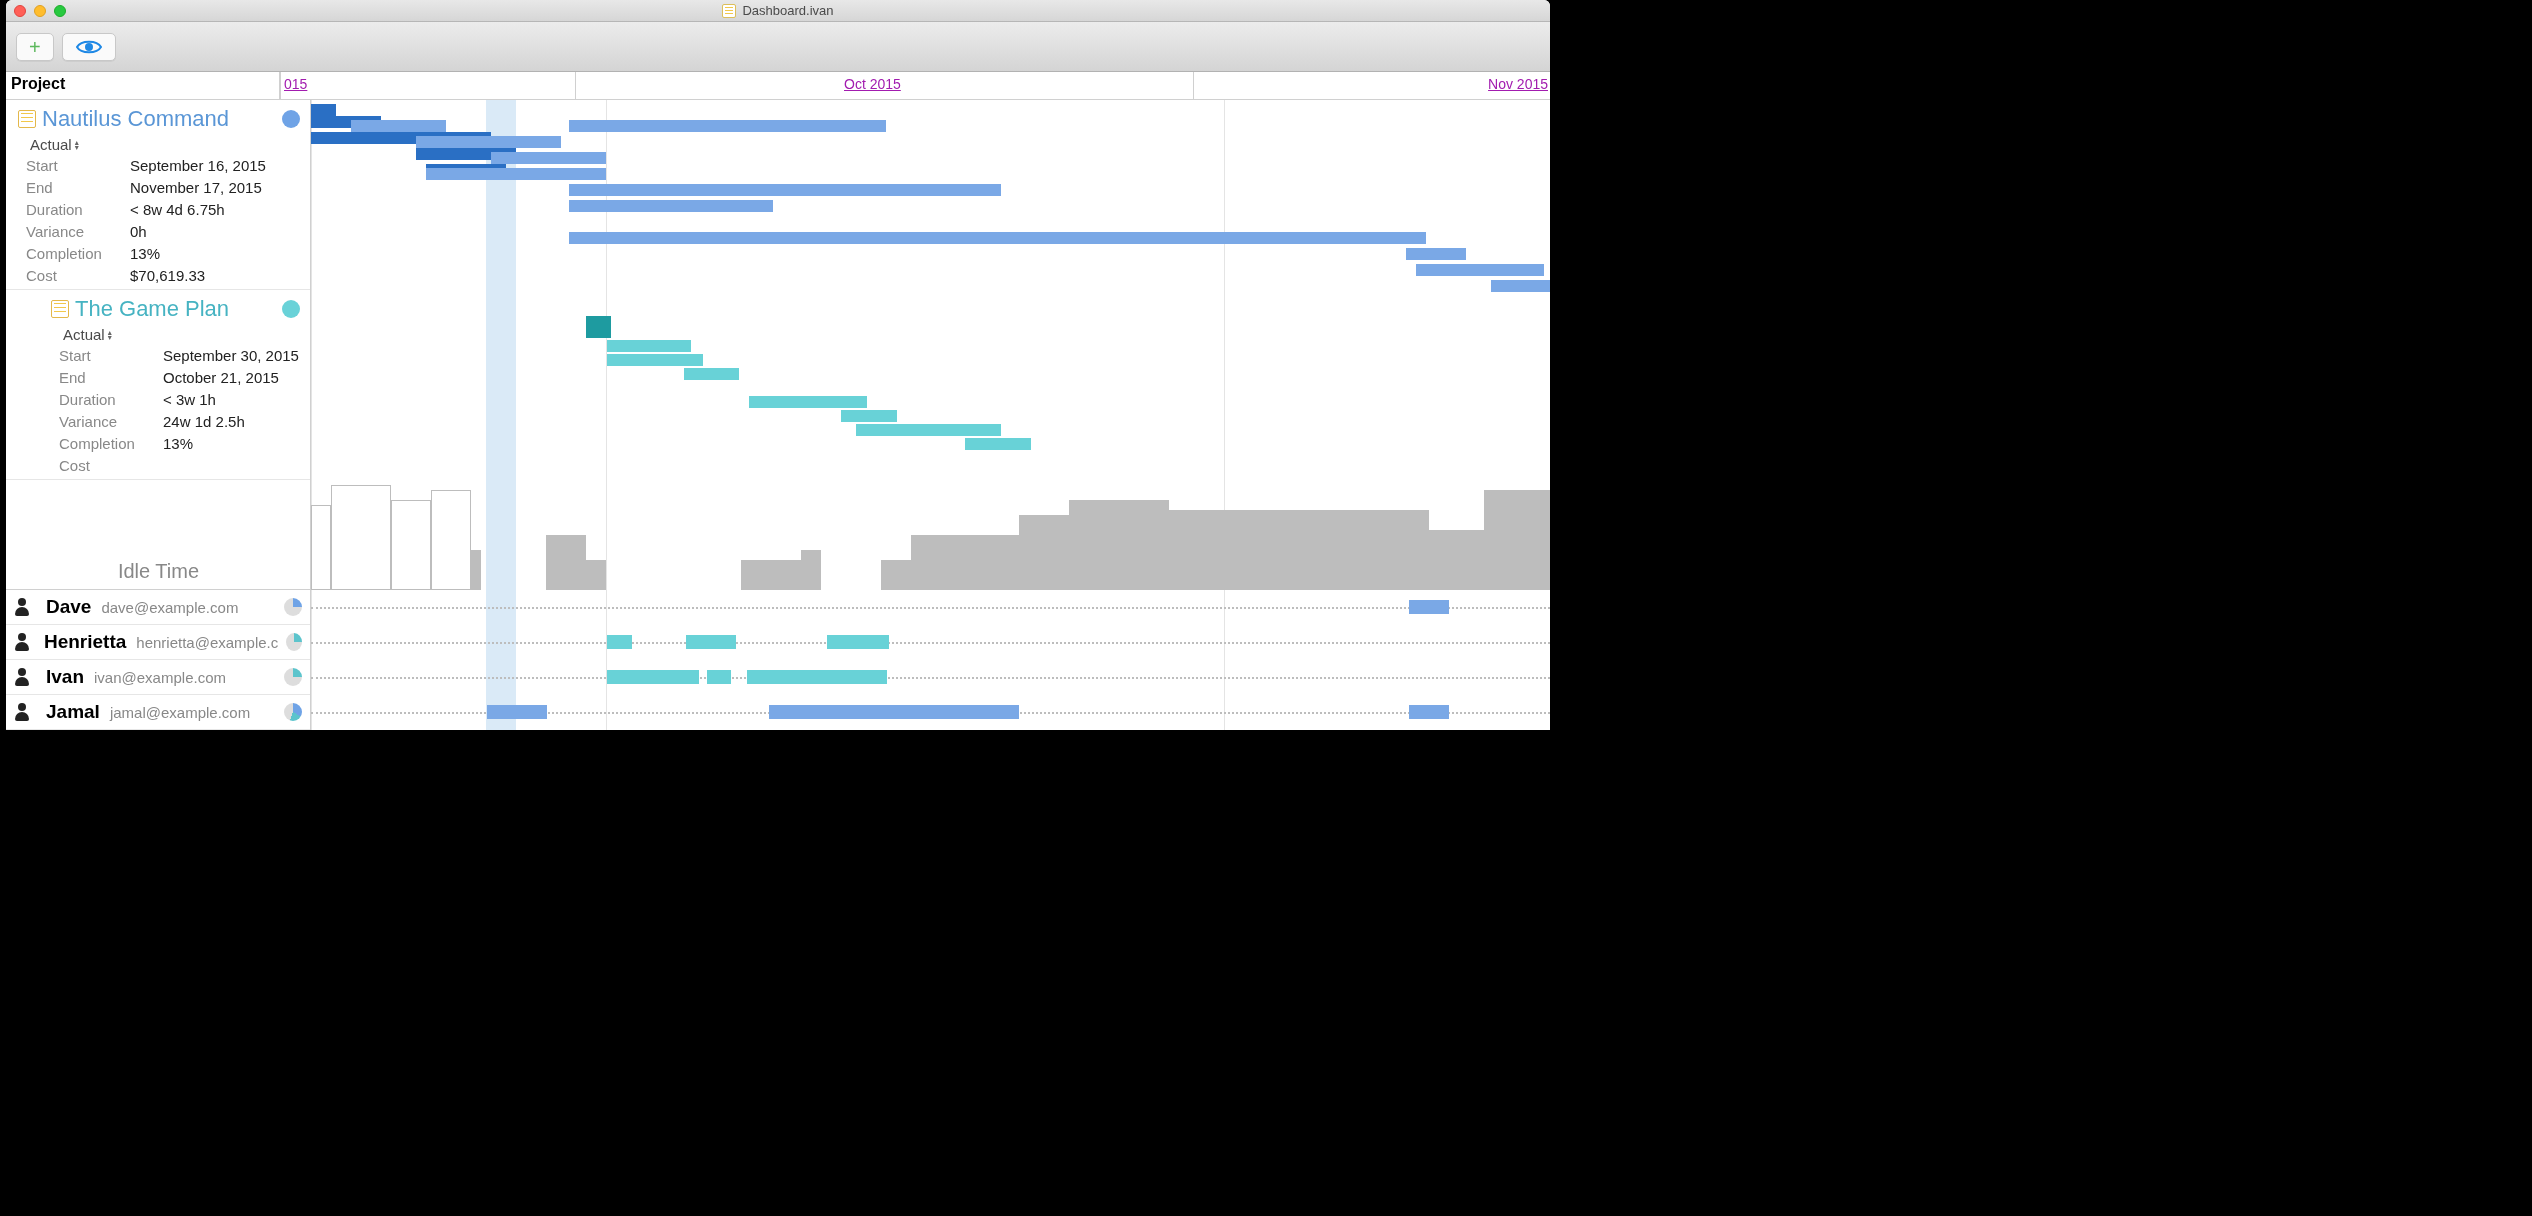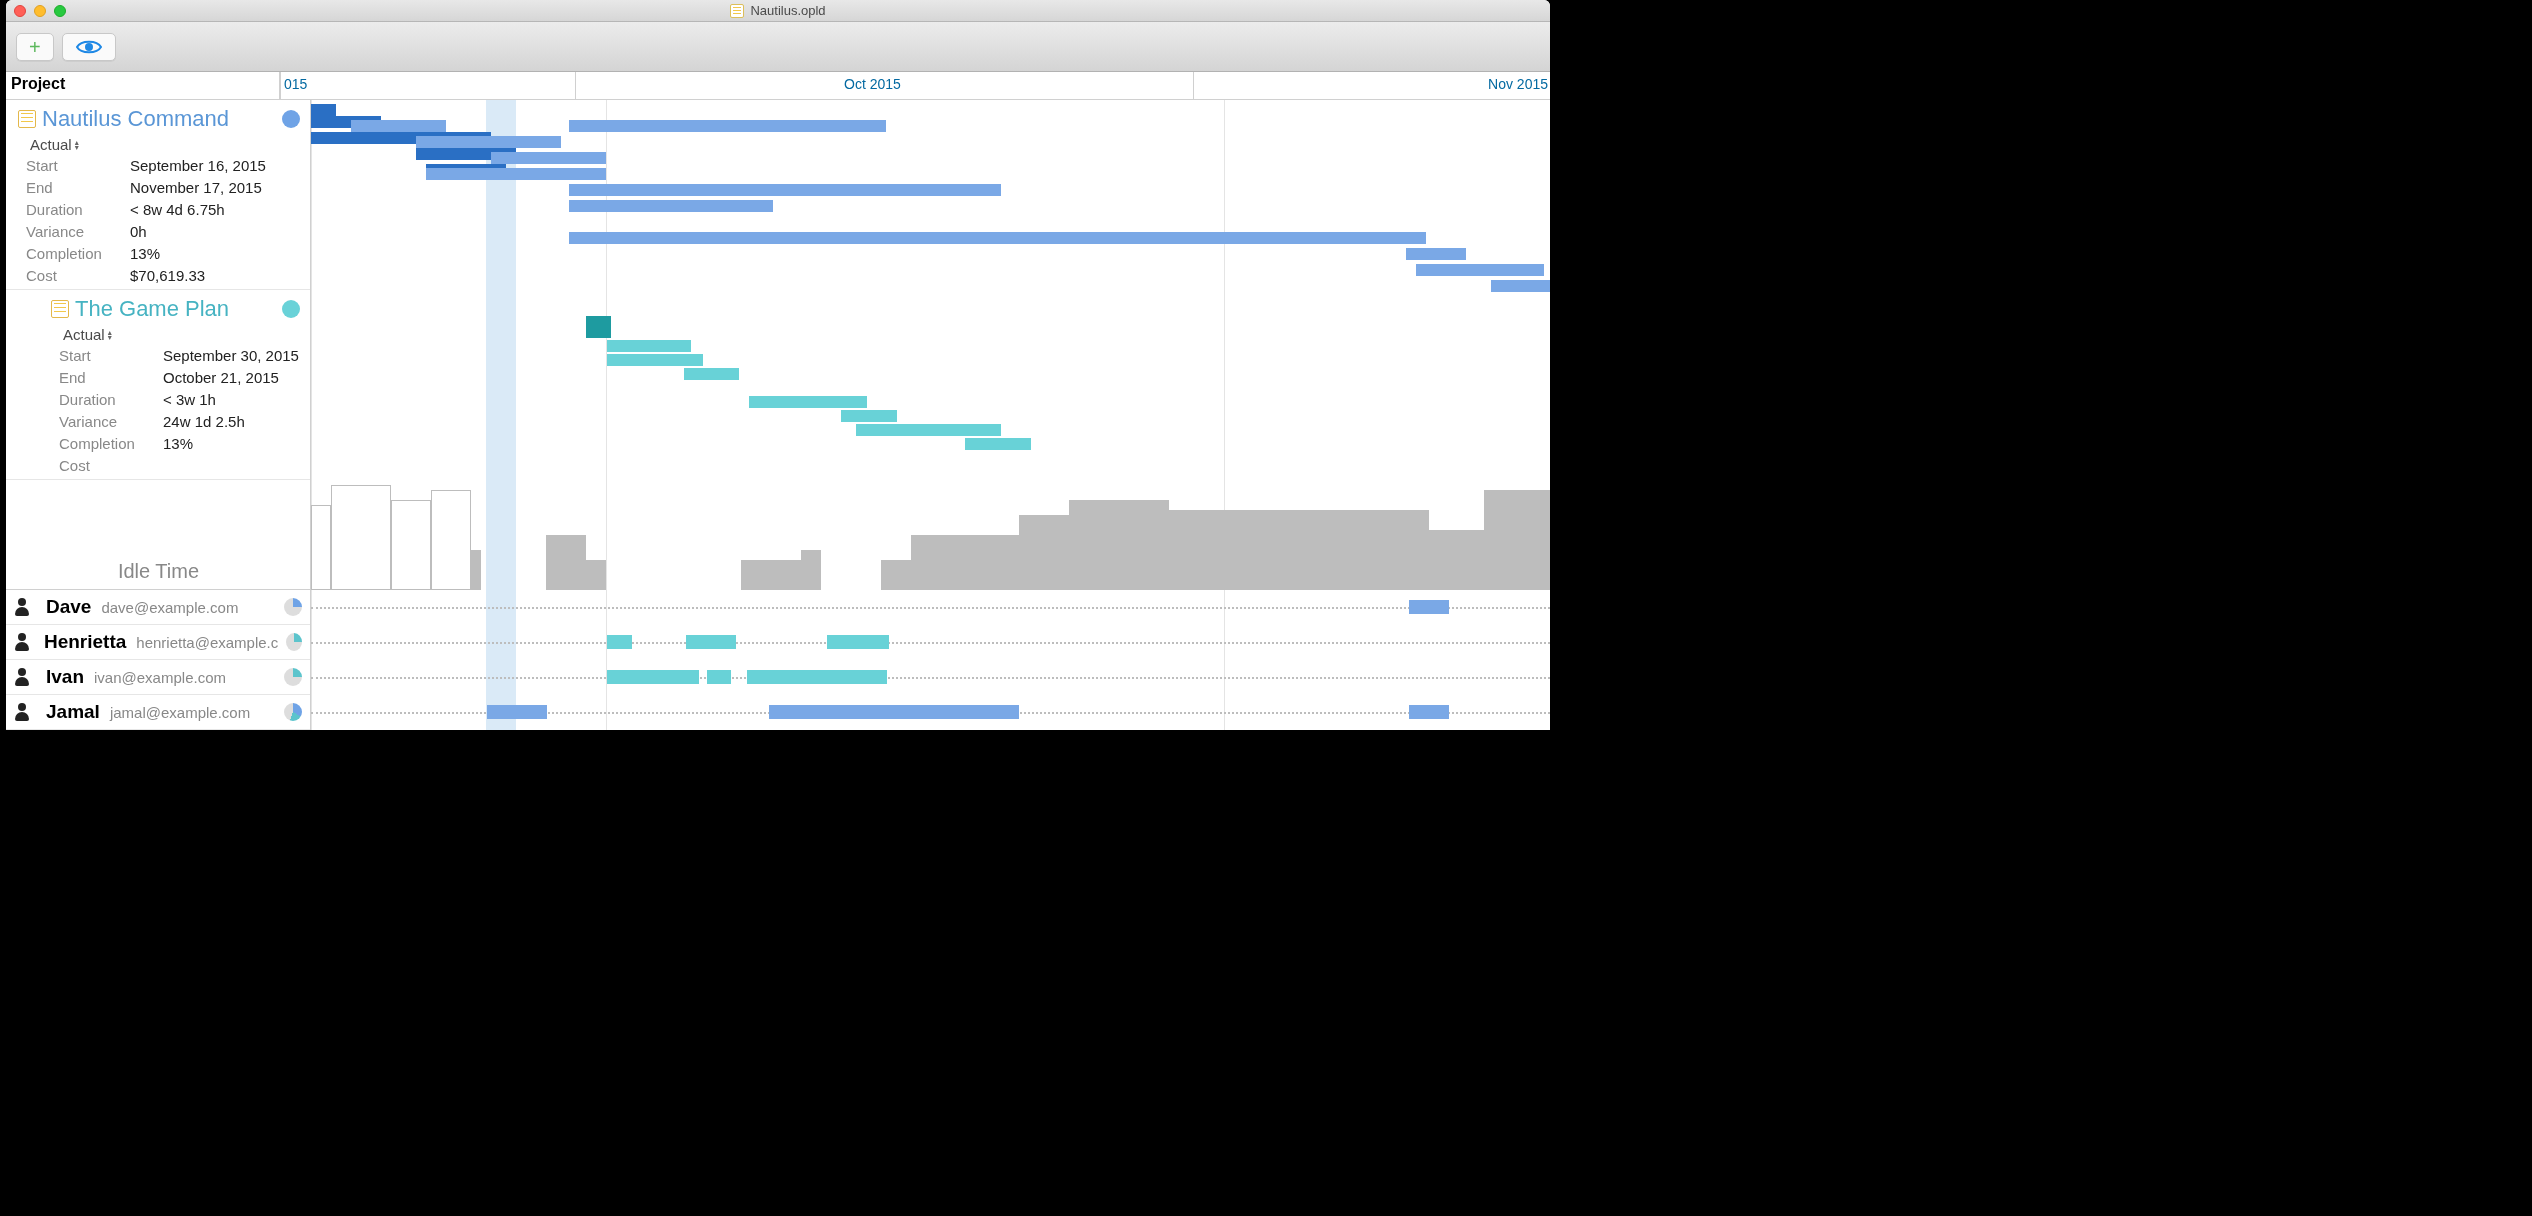--- a/index.html
+++ b/index.html
@@ -97,22 +97,23 @@
   border-right: 1px solid #d0d0d0;
 }
 .timeline-header {
   flex: 1;
   position: relative;
   font-size: 14px;
 }
 .timeline-header .mark {
   position: absolute;
   top: 4px;
-  color: #0369a1;
+  color: #a21caf;
   font-weight: 400;
+  text-decoration: underline;
 }
 .timeline-header .tick {
   position: absolute;
   top: 0;
   bottom: 0;
   width: 1px;
   background: #d0d0d0;
 }
 .content {
   position: absolute;
@@ -231,21 +232,21 @@
 <div class="window">
 
   <div class="titlebar">
     <div class="traffic">
       <div class="dot red"></div>
       <div class="dot yellow"></div>
       <div class="dot green"></div>
     </div>
     <div class="title-center">
       <span class="doc-icon"></span>
-      <span>Nautilus.opld</span>
+      <span>Dashboard.ivan</span>
     </div>
   </div>
 
   <div class="toolbar">
     <div class="btn" title="Add">
       <span class="plus">+</span>
     </div>
     <div class="btn eye" title="View">
       <svg width="28" height="18" viewBox="0 0 28 18">
         <path d="M2 9 C6 2 22 2 26 9 C22 16 6 16 2 9 Z" fill="none" stroke="#1e88e5" stroke-width="2"></path>

